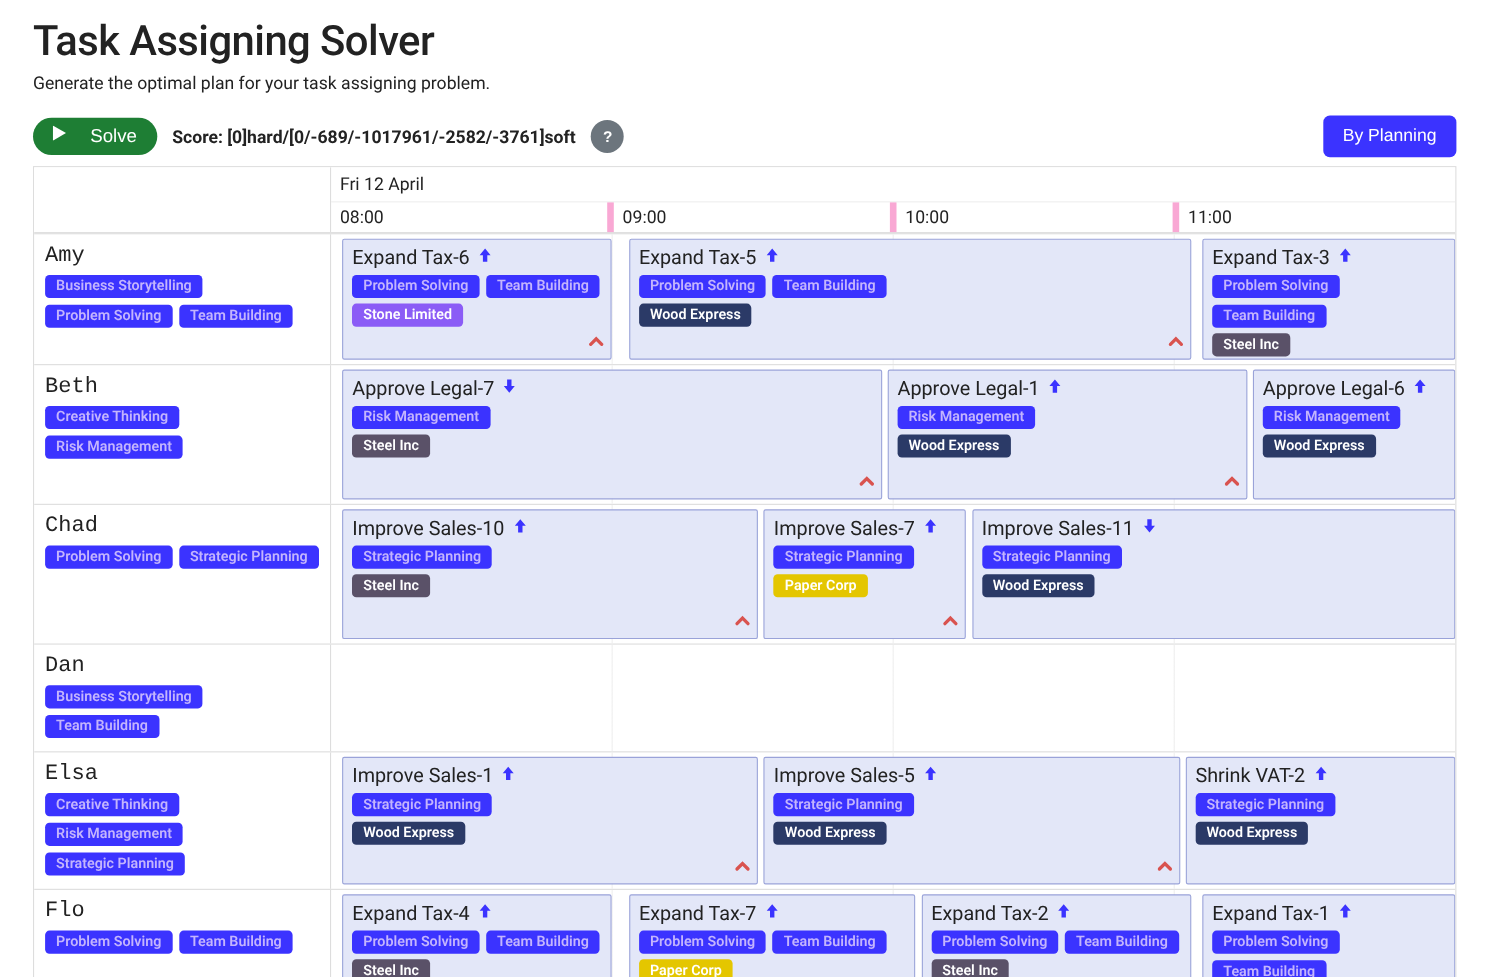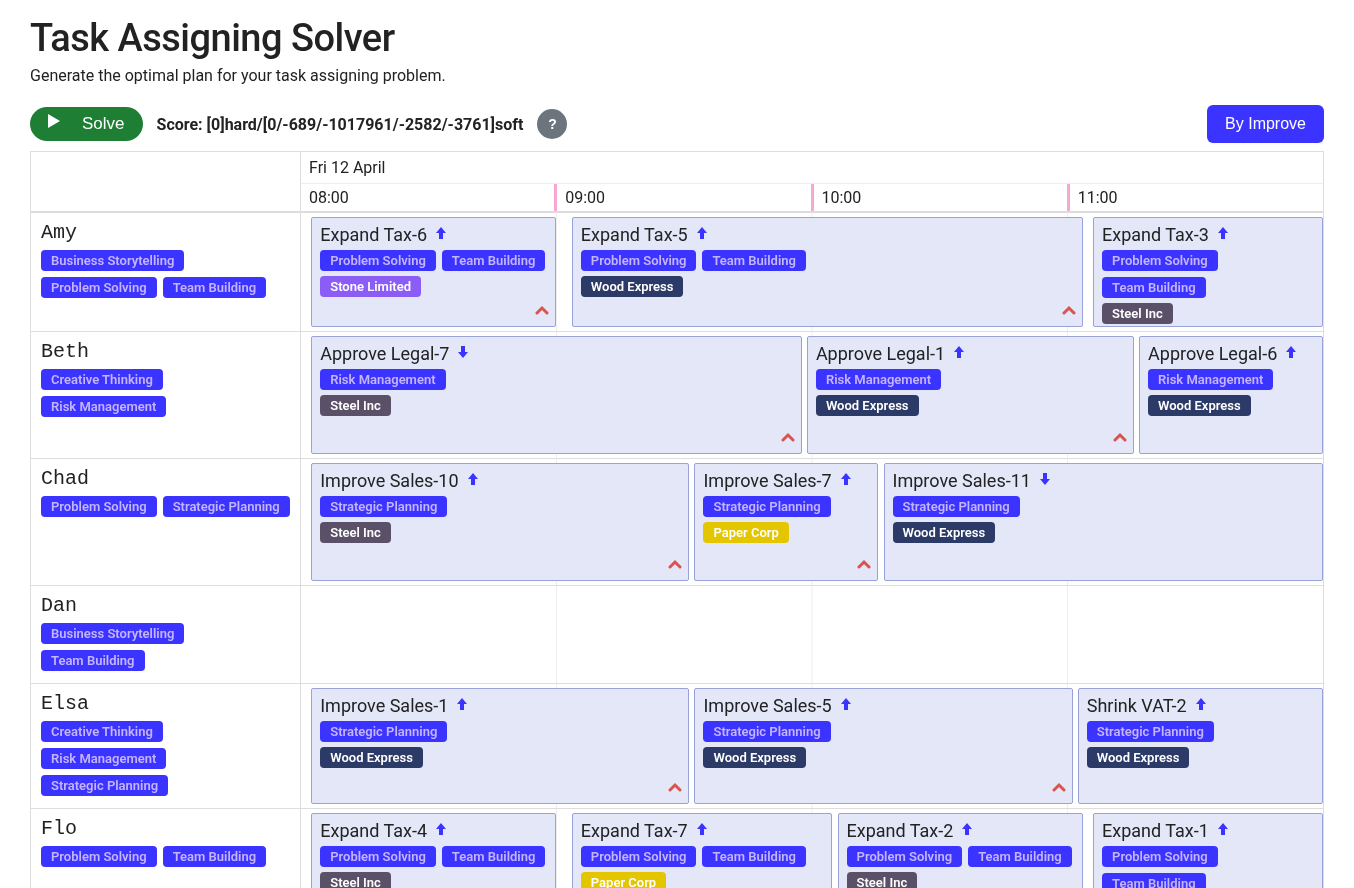--- a/index.html
+++ b/index.html
@@ -12,21 +12,21 @@
   .btn-solve { background:#1e7e34; color:#fff; }
   .score-text { font-weight:700; font-size:16px; }
   .btn-help { width:30px; height:30px; border-radius:50%; background:#6c757d; color:#fff; display:inline-flex; align-items:center; justify-content:center; font-weight:700; font-size:14px; border:none; cursor:pointer; }
   .btn-employee { margin-left:auto; background:#3b33ff; color:#fff; border-radius:6px; padding:10px 18px; border:none; font-size:16px; cursor:pointer; }
   .grid { border:1px solid #ddd; overflow:hidden; }
   .timeline-header { display:flex; border-bottom:1px solid #ddd; background:#fff; }
   .sidebar-col { width:270px; flex:0 0 270px; border-right:1px solid #ddd; }
   .tl-col { flex:1; position:relative; }
   .date-row { padding:6px 8px; font-size:16px; border-bottom:1px solid #eee; }
   .hours-row { display:flex; }
-  .hour-cell { flex:1; padding:4px 8px; font-size:16px; border-left:3px solid #f9a8d4; }
+  .hour-cell { flex:1; padding:4px 8px; font-size:16px; border-left:6px solid #f9a8d4; }
   .hour-cell:first-child { border-left:none; }
   .emp-row { display:flex; border-top:1px solid #ddd; }
   .emp-sidebar { width:270px; flex:0 0 270px; padding:8px 10px 12px; border-right:1px solid #ddd; }
   .emp-name { font-size:20px; margin-bottom:6px;font-family:Liberation Mono, monospace; }
   .badges { display:flex; flex-wrap:wrap; gap:6px; }
   .badge { display:inline-block; padding:3px 10px; border-radius:4px; font-size:13px; font-weight:600; color:#c4b5fd; background:#3b33ff; white-space:nowrap; }
   .lane { flex:1; position:relative; min-height:115px; background:
     linear-gradient(to right, transparent calc(25% - 1px), #eee 25%, transparent calc(25% + 1px)),
     linear-gradient(to right, transparent calc(50% - 1px), #eee 50%, transparent calc(50% + 1px)),
     linear-gradient(to right, transparent calc(75% - 1px), #eee 75%, transparent calc(75% + 1px));
@@ -50,21 +50,21 @@
     <button class="btn btn-solve">
       <span class="icon play">
         <svg width="12" height="14" viewBox="0 0 12 14">
             <polygon points="0,0 12,7 0,14" fill="#fff"></polygon>
           </svg>
       </span>
       <span>Solve</span>
     </button>
     <span class="score-text">Score: [0]hard/[0/-689/-1017961/-2582/-3761]soft</span>
     <button class="btn-help">?</button>
-    <button class="btn-employee">By Improve</button>
+    <button class="btn-employee">By Planning</button>
   </div>
 
   <div class="grid">
     <div class="timeline-header">
       <div class="sidebar-col"></div>
       <div class="tl-col">
         <div class="date-row">Fri 12 April</div>
         <div class="hours-row" id="hours-row">
             <div class="hour-cell">08:00</div>
             <div class="hour-cell">09:00</div>

